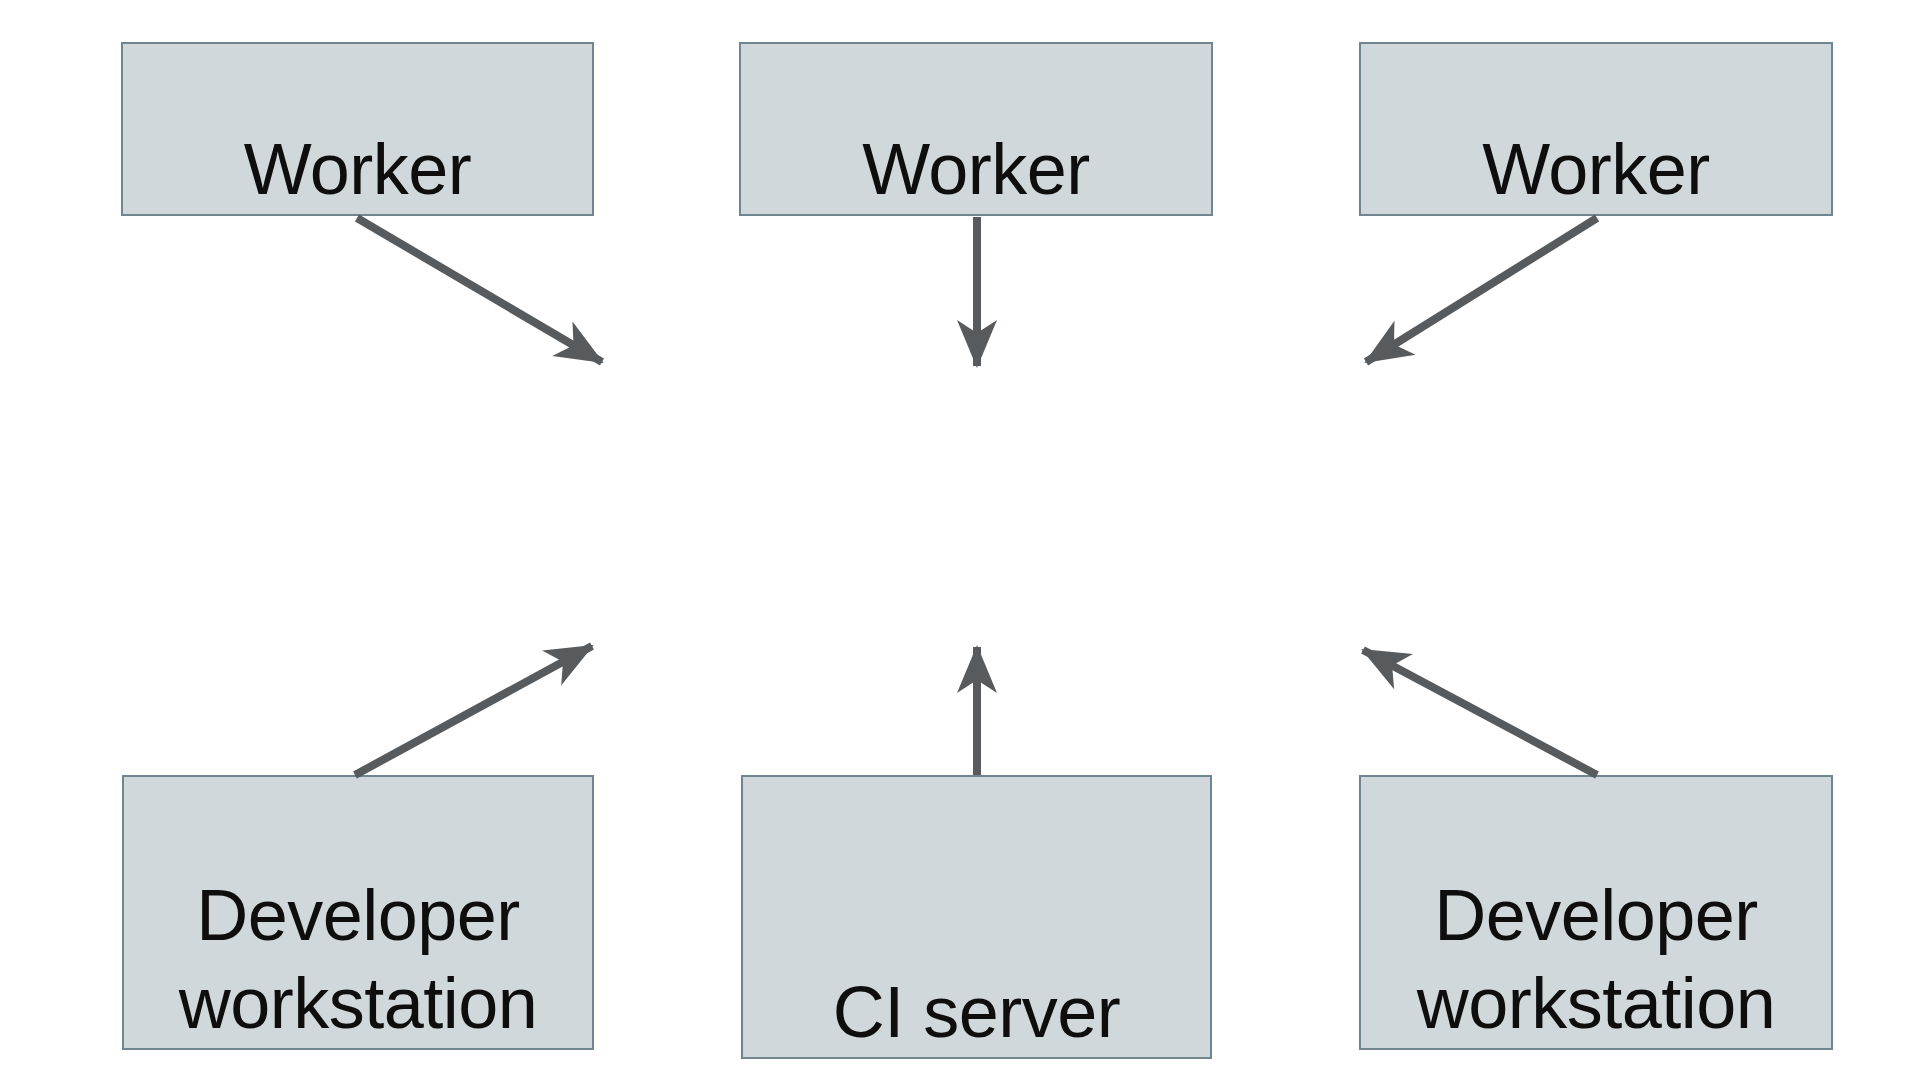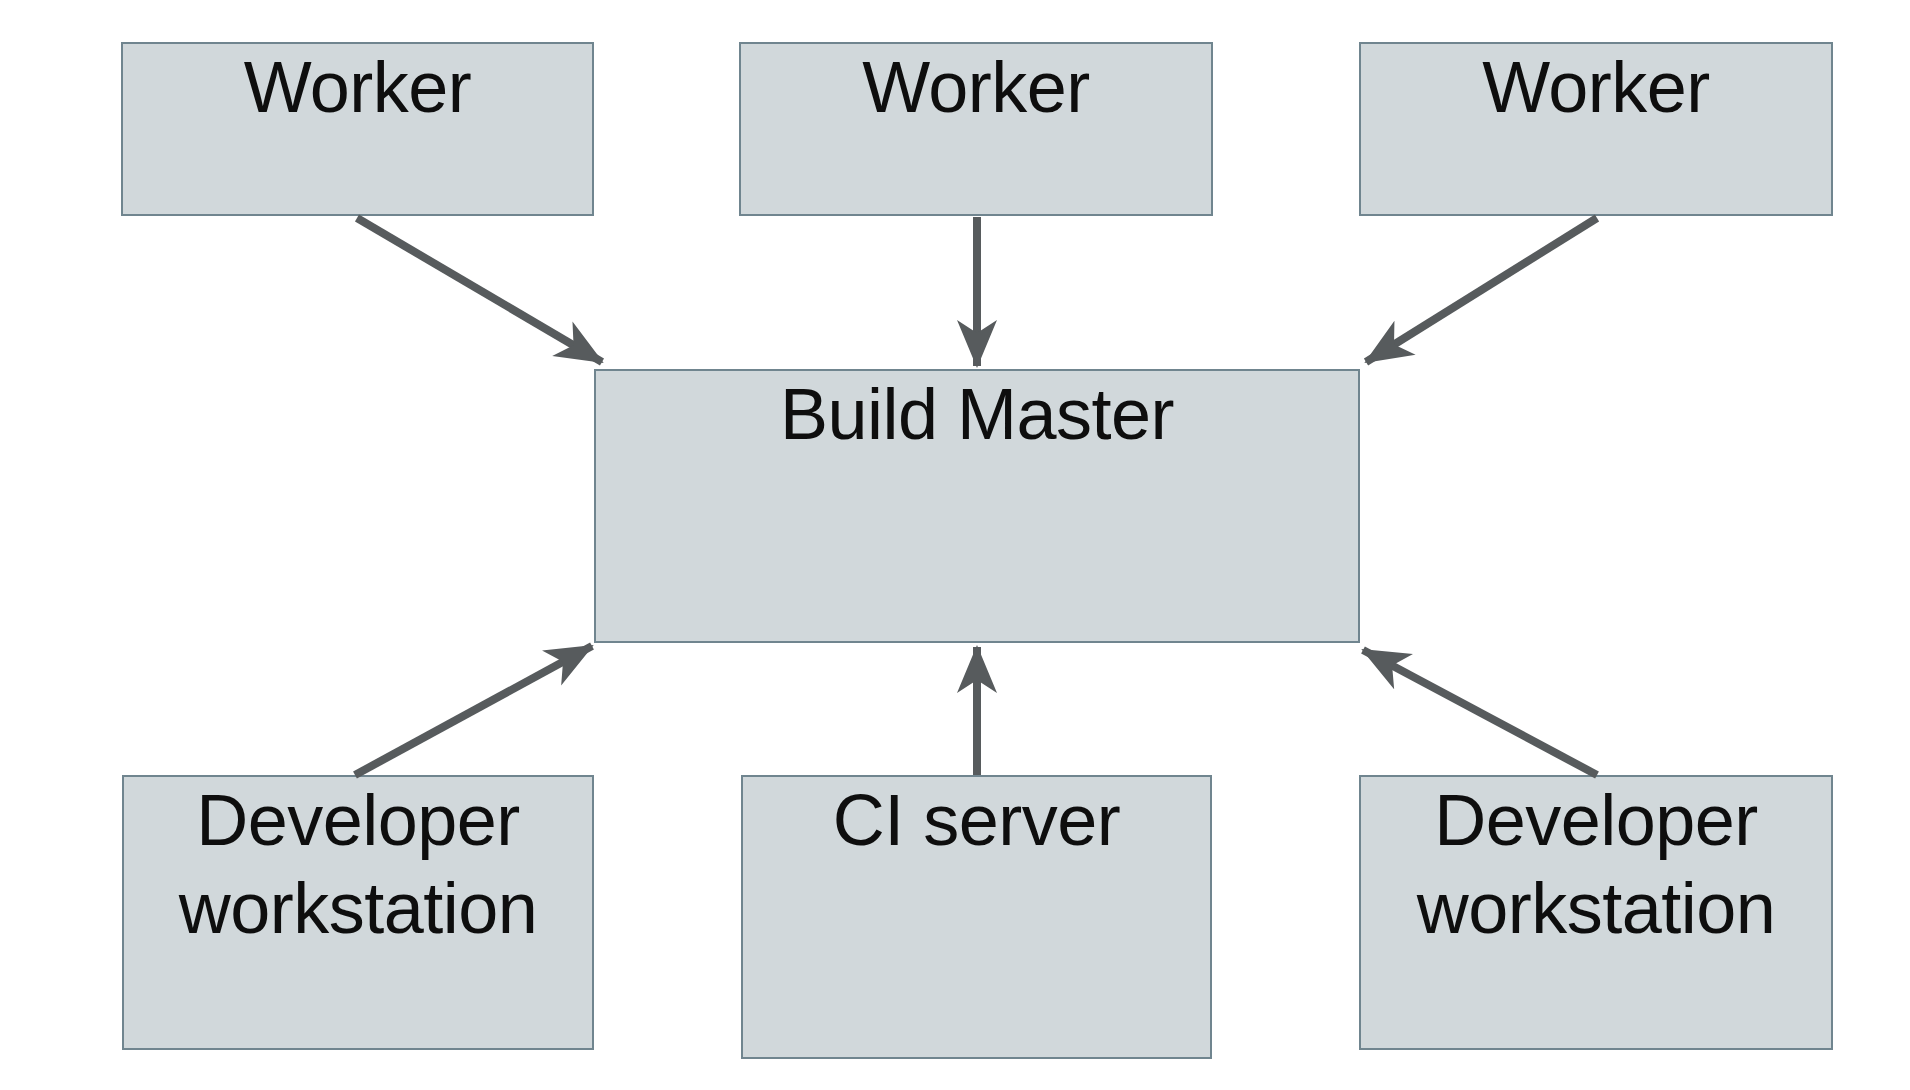--- a/index.html
+++ b/index.html
@@ -14,21 +14,21 @@
     background: #ffffff;
     overflow: hidden;
     font-family: "Liberation Sans", sans-serif;
   }
   .node {
     position: absolute;
     box-sizing: border-box;
     background: #d1d8db;
     border: 2px solid #70858f;
     display: flex;
-    align-items: flex-start;
+    align-items: flex-end;
     justify-content: center;
     text-align: center;
     color: #0e0e0e;
     font-size: 72px;
     line-height: 1.22;
     letter-spacing: -0.5px;
   }
   .node .node-label {
     display: block;
     padding: 0 10px;
@@ -65,23 +65,20 @@
   <div class="node n-worker-1">
     <span class="node-label">Worker</span>
   </div>
   <div class="node n-worker-2">
     <span class="node-label">Worker</span>
   </div>
   <div class="node n-worker-3">
     <span class="node-label">Worker</span>
   </div>
 
-  <div class="node n-build-master">
-    <span class="node-label">Build Master</span>
-  </div>
 
   <div class="node n-dev-1">
     <span class="node-label">Developer workstation</span>
   </div>
   <div class="node n-ci">
     <span class="node-label">CI server</span>
   </div>
   <div class="node n-dev-2">
     <span class="node-label">Developer workstation</span>
   </div>

